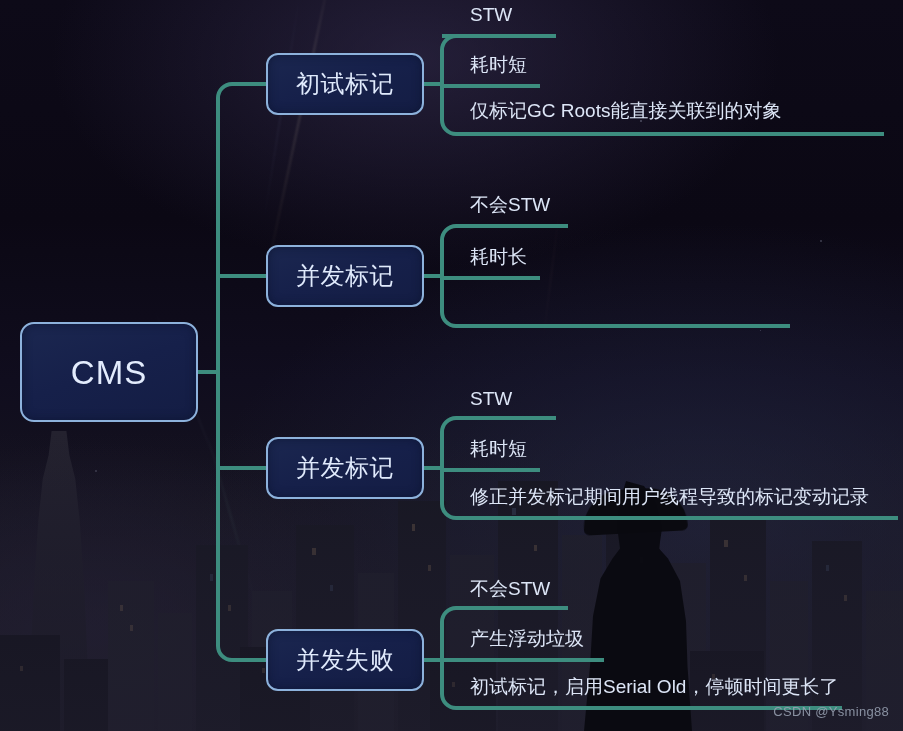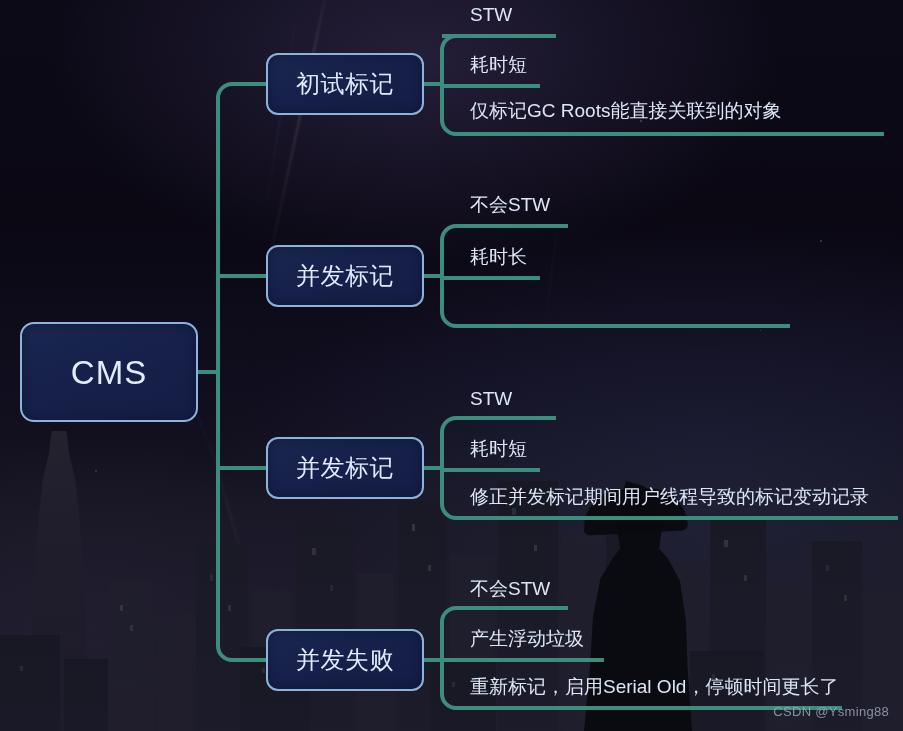--- a/index.html
+++ b/index.html
@@ -200,19 +200,19 @@
 
     <div class="leaf" style="top:195px;">不会STW</div>
     <div class="leaf" style="top:247px;">耗时长</div>
 
     <div class="leaf" style="top:389px;">STW</div>
     <div class="leaf" style="top:439px;">耗时短</div>
     <div class="leaf" style="top:487px;">修正并发标记期间用户线程导致的标记变动记录</div>
 
     <div class="leaf" style="top:579px;">不会STW</div>
     <div class="leaf" style="top:629px;">产生浮动垃圾</div>
-    <div class="leaf" style="top:677px;">重新标记，启用Serial Old，停顿时间更长了</div>
+    <div class="leaf" style="top:677px;">初试标记，启用Serial Old，停顿时间更长了</div>
 
   </div>
 
   <div class="watermark">CSDN @Ysming88</div>
 
 </div>
 
 </body></html>

